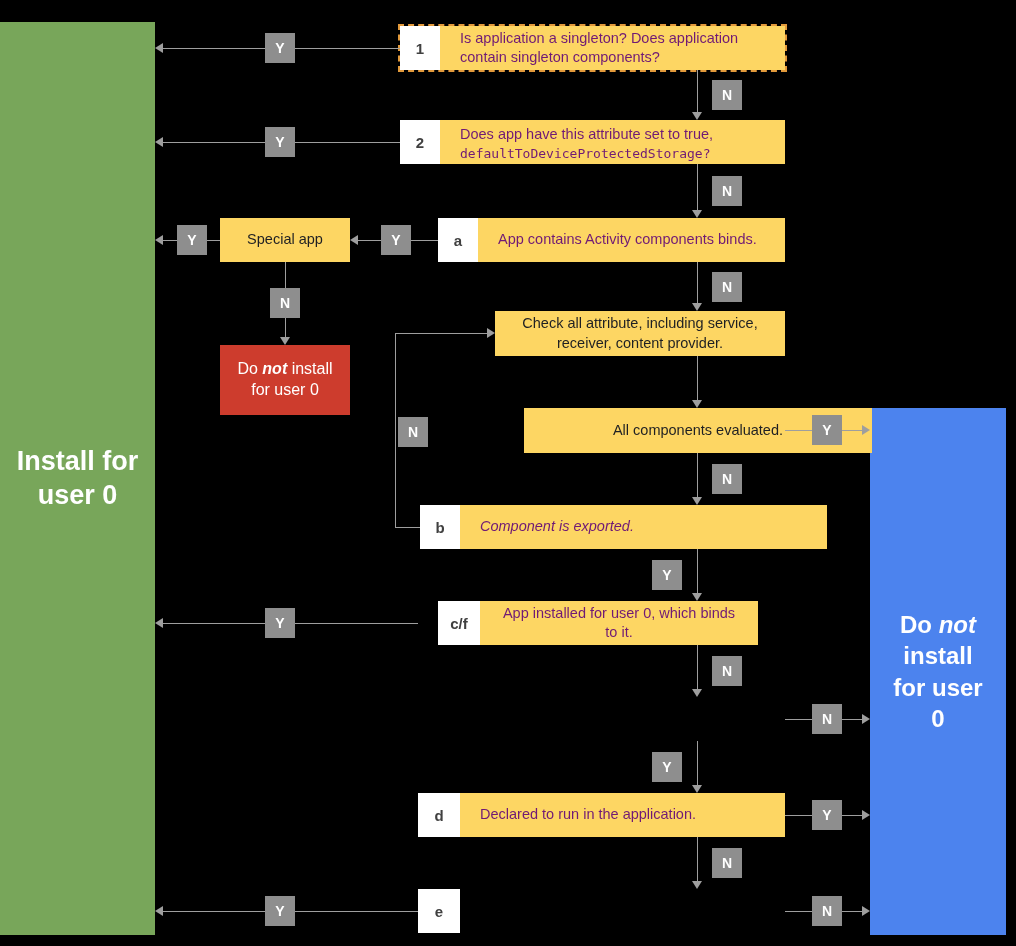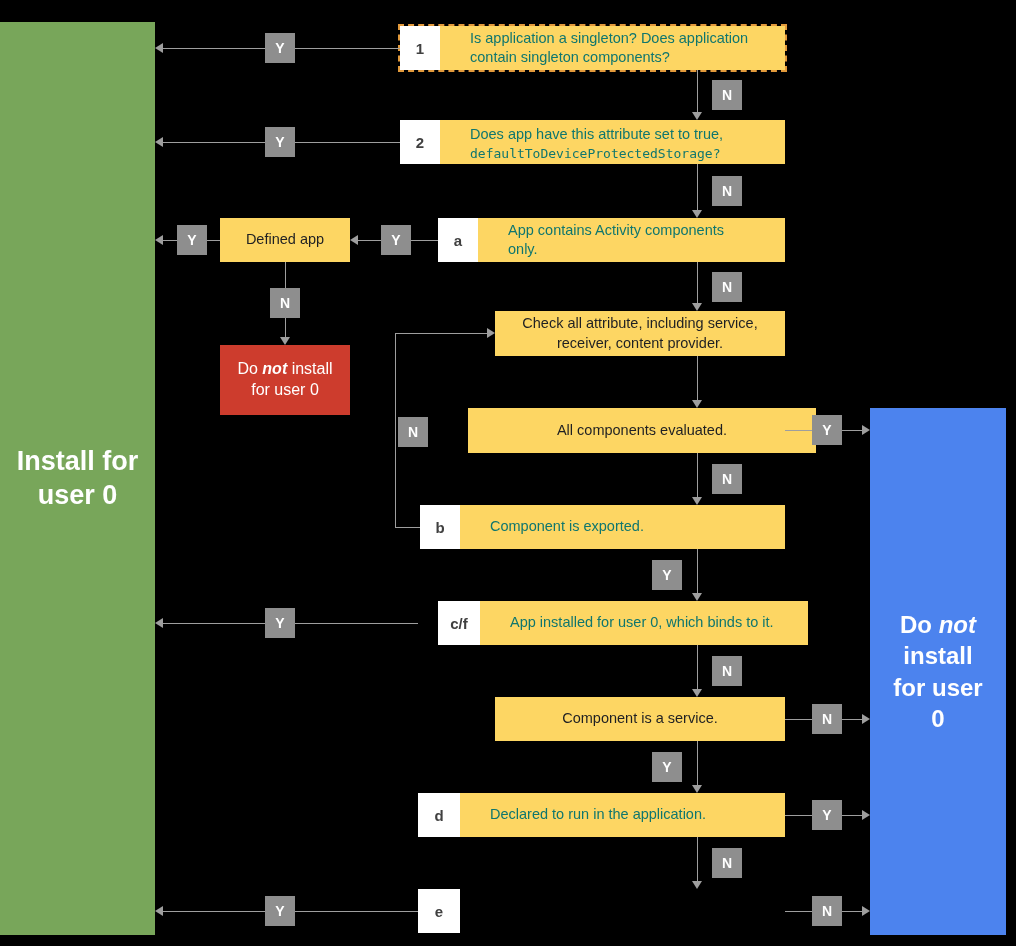--- a/index.html
+++ b/index.html
@@ -20,22 +20,22 @@
        justify-content:center;text-align:center;}
   .red .inner{width:104px;}
   .red i{font-weight:bold;font-style:italic;}
 
   
   .row{position:absolute;display:flex;height:44px;}
   .dashedrow{position:absolute;left:398px;top:24px;width:385px;height:44px;
              border:2px dashed #e39a3b;display:flex;box-sizing:content-box;}
   .num{width:40px;background:#ffffff;color:#404040;font-weight:bold;font-size:15px;
        display:flex;align-items:center;justify-content:center;flex:0 0 auto;}
-  .ybox{background:#fdd663;color:#0f766e;font-size:14.5px;display:flex;align-items:center;
-        padding:0 30px;line-height:1.32;box-sizing:border-box;}
+  .ybox{background:#fdd663;color:#701a75;font-size:14.5px;display:flex;align-items:center;
+        padding:0 20px;line-height:1.32;box-sizing:border-box;}
   .centerbox{position:absolute;background:#fdd663;color:#1f2023;font-size:14.5px;
              display:flex;align-items:center;justify-content:center;text-align:center;
              padding:0 8px;line-height:1.32;box-sizing:border-box;}
   code{font-family:"DejaVu Sans Mono",monospace;font-size:13px;}
 
   
   .badge{position:absolute;width:30px;height:30px;background:#8e8e8e;color:#fff;
          font-weight:bold;font-size:14px;display:flex;align-items:center;justify-content:center;}
 
   
@@ -68,48 +68,45 @@
     <div class="ybox" style="width:345px;">Is application a singleton? Does application contain singleton components?</div>
   </div>
 
   <div class="row" style="left:400px;top:120px;">
     <div class="num">2</div>
     <div class="ybox" style="width:345px;display:block;padding-top:5px;"><span>Does app have this attribute set to true,</span><br><code>defaultToDeviceProtectedStorage?</code></div>
   </div>
 
   <div class="row" style="left:438px;top:218px;">
     <div class="num">a</div>
-    <div class="ybox" style="width:307px;">App contains Activity components only.</div>
+    <div class="ybox" style="width:307px;">App contains Activity components binds.</div>
   </div>
 
   <div class="centerbox" style="left:220px;top:218px;width:130px;height:44px;">
-    <span>Defined app</span>
+    <span>Special app</span>
   </div>
 
   <div class="centerbox" style="left:495px;top:311px;width:290px;height:45px;">
     <span>Check all attribute, including service, receiver, content provider.</span>
   </div>
 
-  <div class="centerbox" style="left:468px;top:408px;width:348px;height:45px;">
+  <div class="centerbox" style="left:524px;top:408px;width:348px;height:45px;">
     <span>All components evaluated.</span>
   </div>
 
   <div class="row" style="left:420px;top:505px;">
     <div class="num">b</div>
-    <div class="ybox" style="width:325px;">Component is exported.</div>
+    <div class="ybox" style="width:367px;font-style:italic;">Component is exported.</div>
   </div>
 
   <div class="row" style="left:438px;top:601px;">
     <div class="num" style="width:42px;">c/f</div>
-    <div class="ybox" style="width:328px;text-align:center;">App installed for user 0, which binds to it.</div>
+    <div class="ybox" style="width:278px;text-align:center;">App installed for user 0, which binds to it.</div>
   </div>
 
-  <div class="centerbox" style="left:495px;top:697px;width:290px;height:44px;">
-    <span>Component is a service.</span>
-  </div>
 
   <div class="row" style="left:418px;top:793px;">
     <div class="num" style="width:42px;">d</div>
     <div class="ybox" style="width:325px;">Declared to run in the application.</div>
   </div>
 
   <div class="row" style="left:418px;top:889px;">
     <div class="num" style="width:42px;">e</div>
   </div>
 

